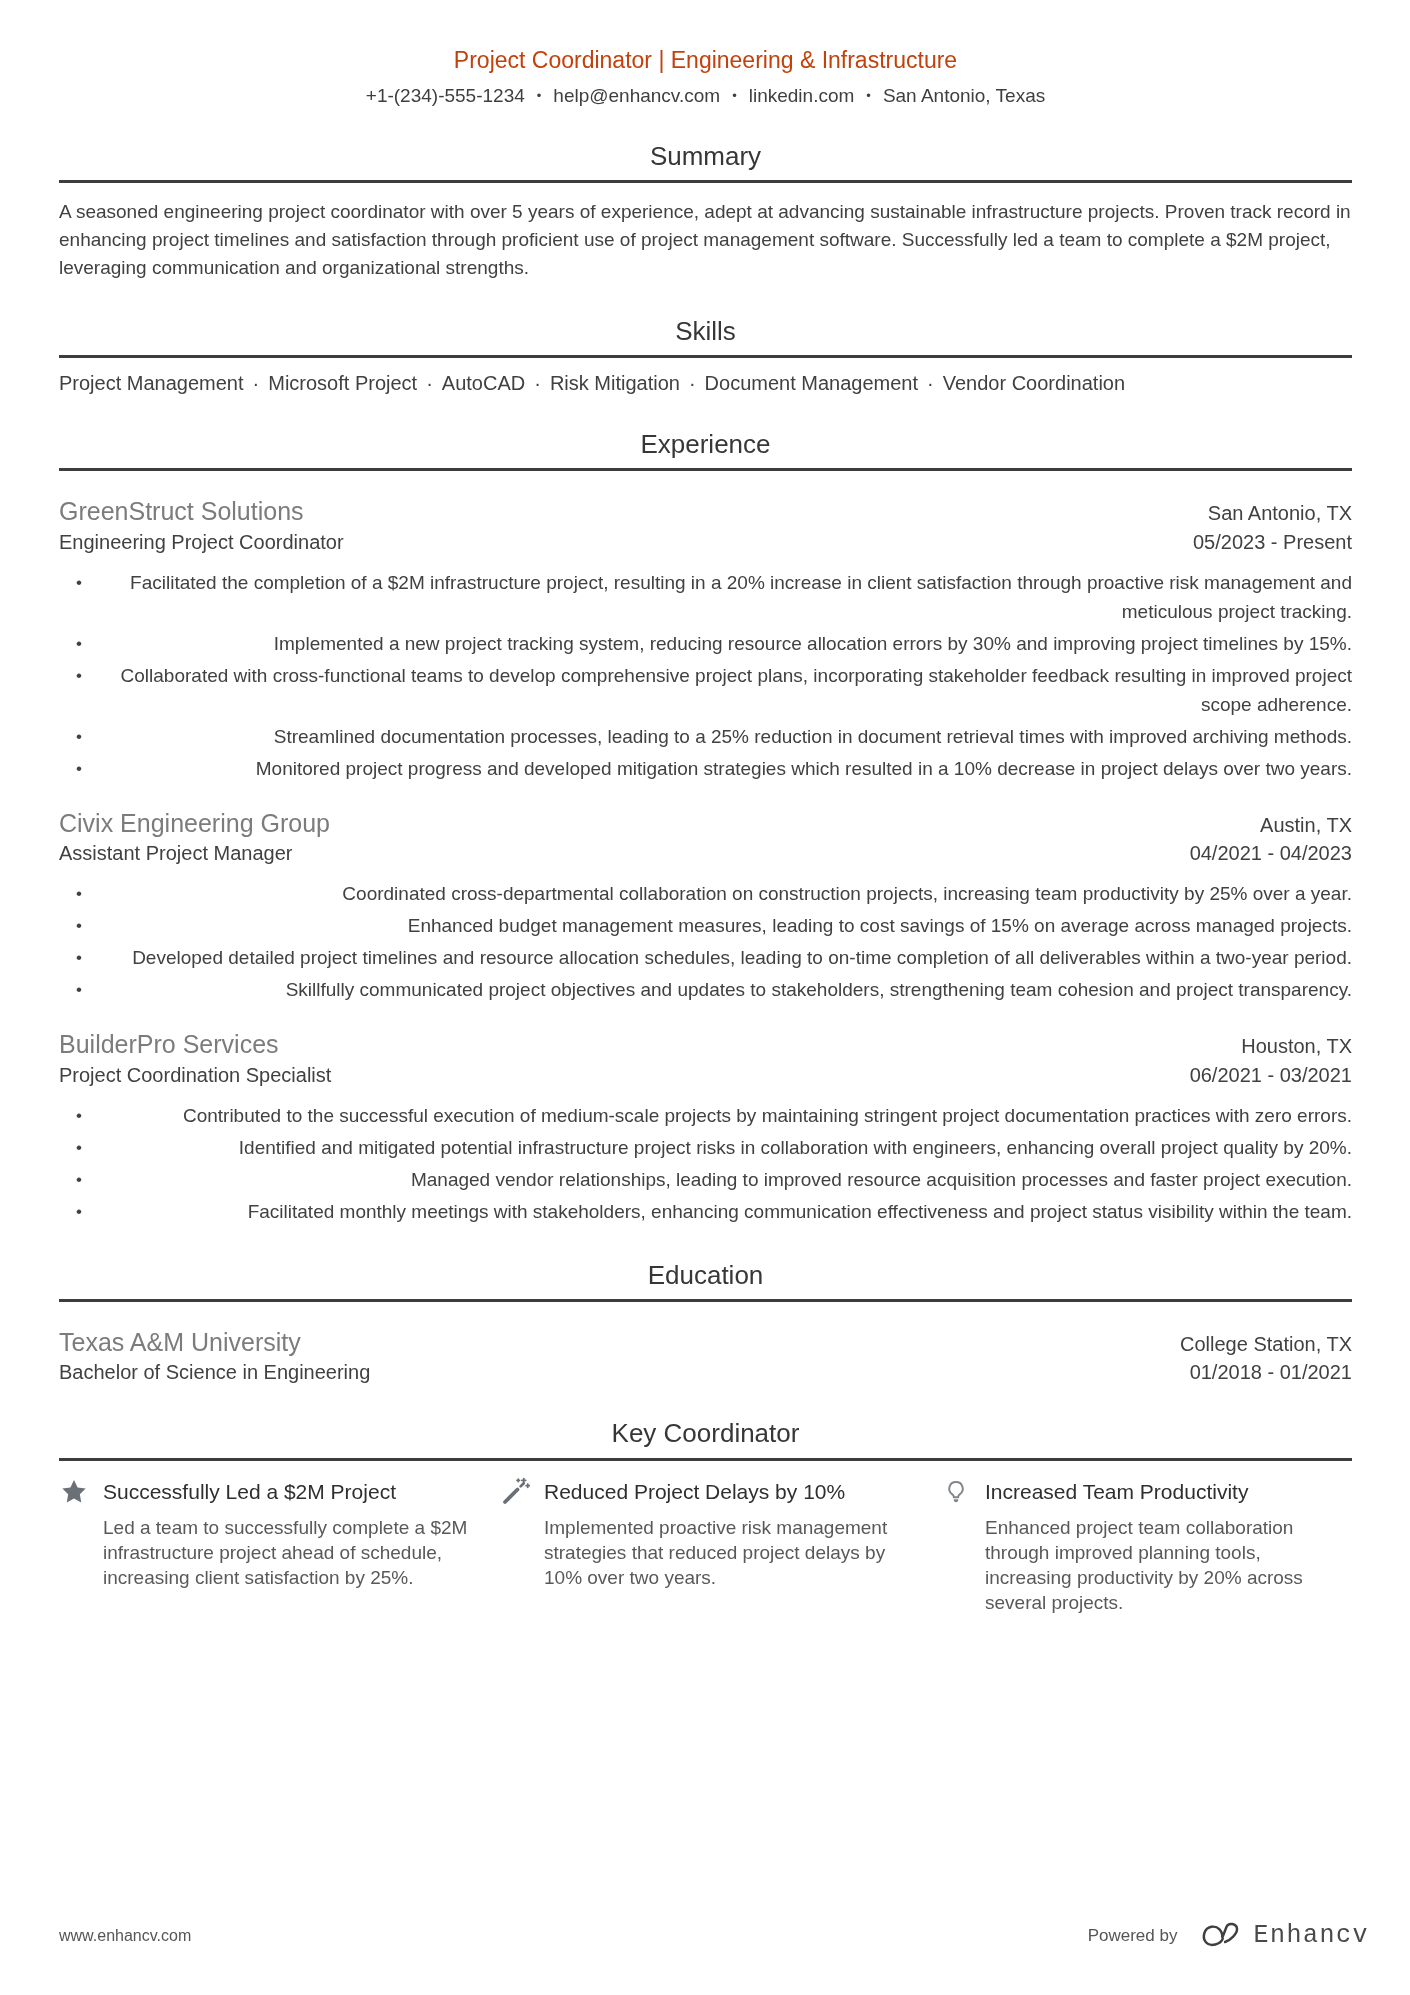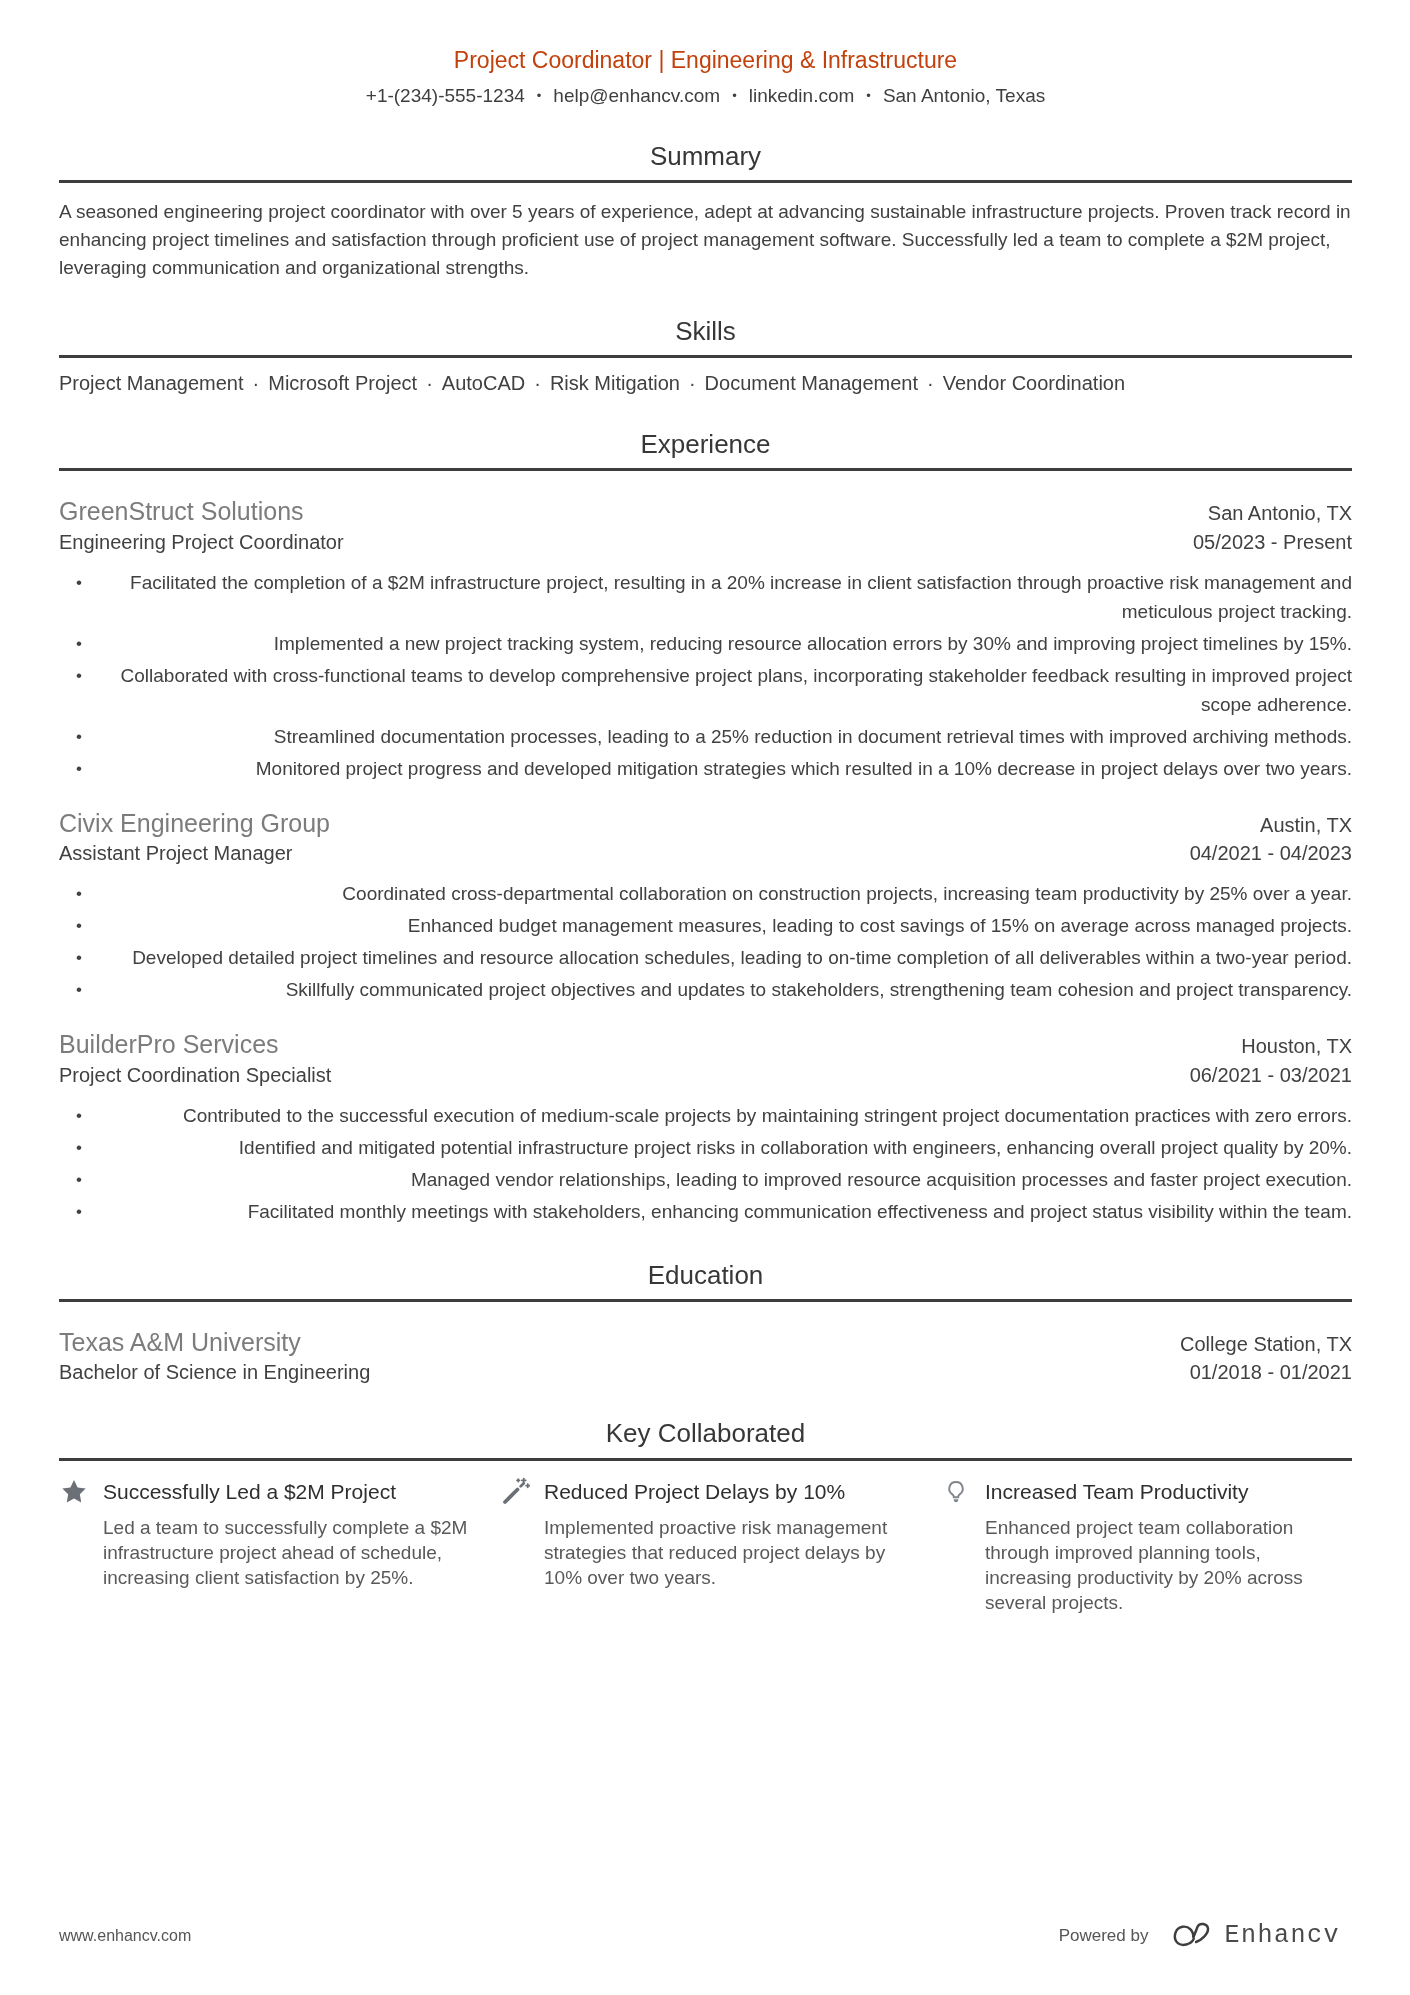--- a/index.html
+++ b/index.html
@@ -36,21 +36,21 @@
   ul.bullets { margin:14px 0 0 0; padding:0 0 0 36px; list-style:none; }
   ul.bullets li { position:relative; font-size:19px; line-height:29px; color:#414141; margin-bottom:3px; }
   ul.bullets li::before { content:"•"; position:absolute; left:-19px; top:0; font-size:17px; color:#414141; }
   
   .ach-grid { margin-top:16px; display:grid; grid-template-columns:repeat(3,1fr); column-gap:30px; }
   .ach-title-row { display:flex; align-items:center; gap:14px; }
   .ach-icon { width:30px; height:30px; flex:0 0 30px; display:flex; align-items:center; justify-content:center; }
   .ach-title { font-size:21px; color:#2f2f2f; }
   .ach-desc { margin:8px 0 0 44px; font-size:19px; line-height:25px; color:#595959; }
   
-  .footer { position:absolute; left:59px; right:70px; bottom:38px; display:flex; justify-content:space-between; align-items:center; }
+  .footer { position:absolute; left:59px; right:41px; bottom:38px; display:flex; justify-content:space-between; align-items:center; }
   .footer-site { font-size:16px; color:#555555; }
   .powered { display:flex; align-items:center; gap:16px; }
   .powered-label { font-size:17px; color:#555555; }
   .brand-wrap { display:flex; align-items:center; gap:10px;font-family:Liberation Mono, monospace; }
   .brand-name { font-size:25px; color:#4a4a4a; letter-spacing:1.5px; }
 </style>
 </head>
 <body>
 
 <header class="header">
@@ -140,21 +140,21 @@
       <span class="place">College Station, TX</span>
     </div>
     <div class="entry-row role-row">
       <span class="role">Bachelor of Science in Engineering</span>
       <span class="dates">01/2018 - 01/2021</span>
     </div>
   </div>
 </section>
 
 <section class="section">
-  <div class="section-heading">Key Collaborated</div>
+  <div class="section-heading">Key Coordinator</div>
   <div class="rule"></div>
   <div class="ach-grid">
 
     <div class="ach-cell">
       <div class="ach-title-row">
         <span class="ach-icon">
           <svg viewBox="0 0 24 24" width="28" height="28">
               <path fill="#6a7076" d="M12 1.8l3.1 6.3 6.9 1-5 4.9 1.2 6.9L12 17.6l-6.2 3.3 1.2-6.9-5-4.9 6.9-1z"></path>
             </svg>
         </span>

